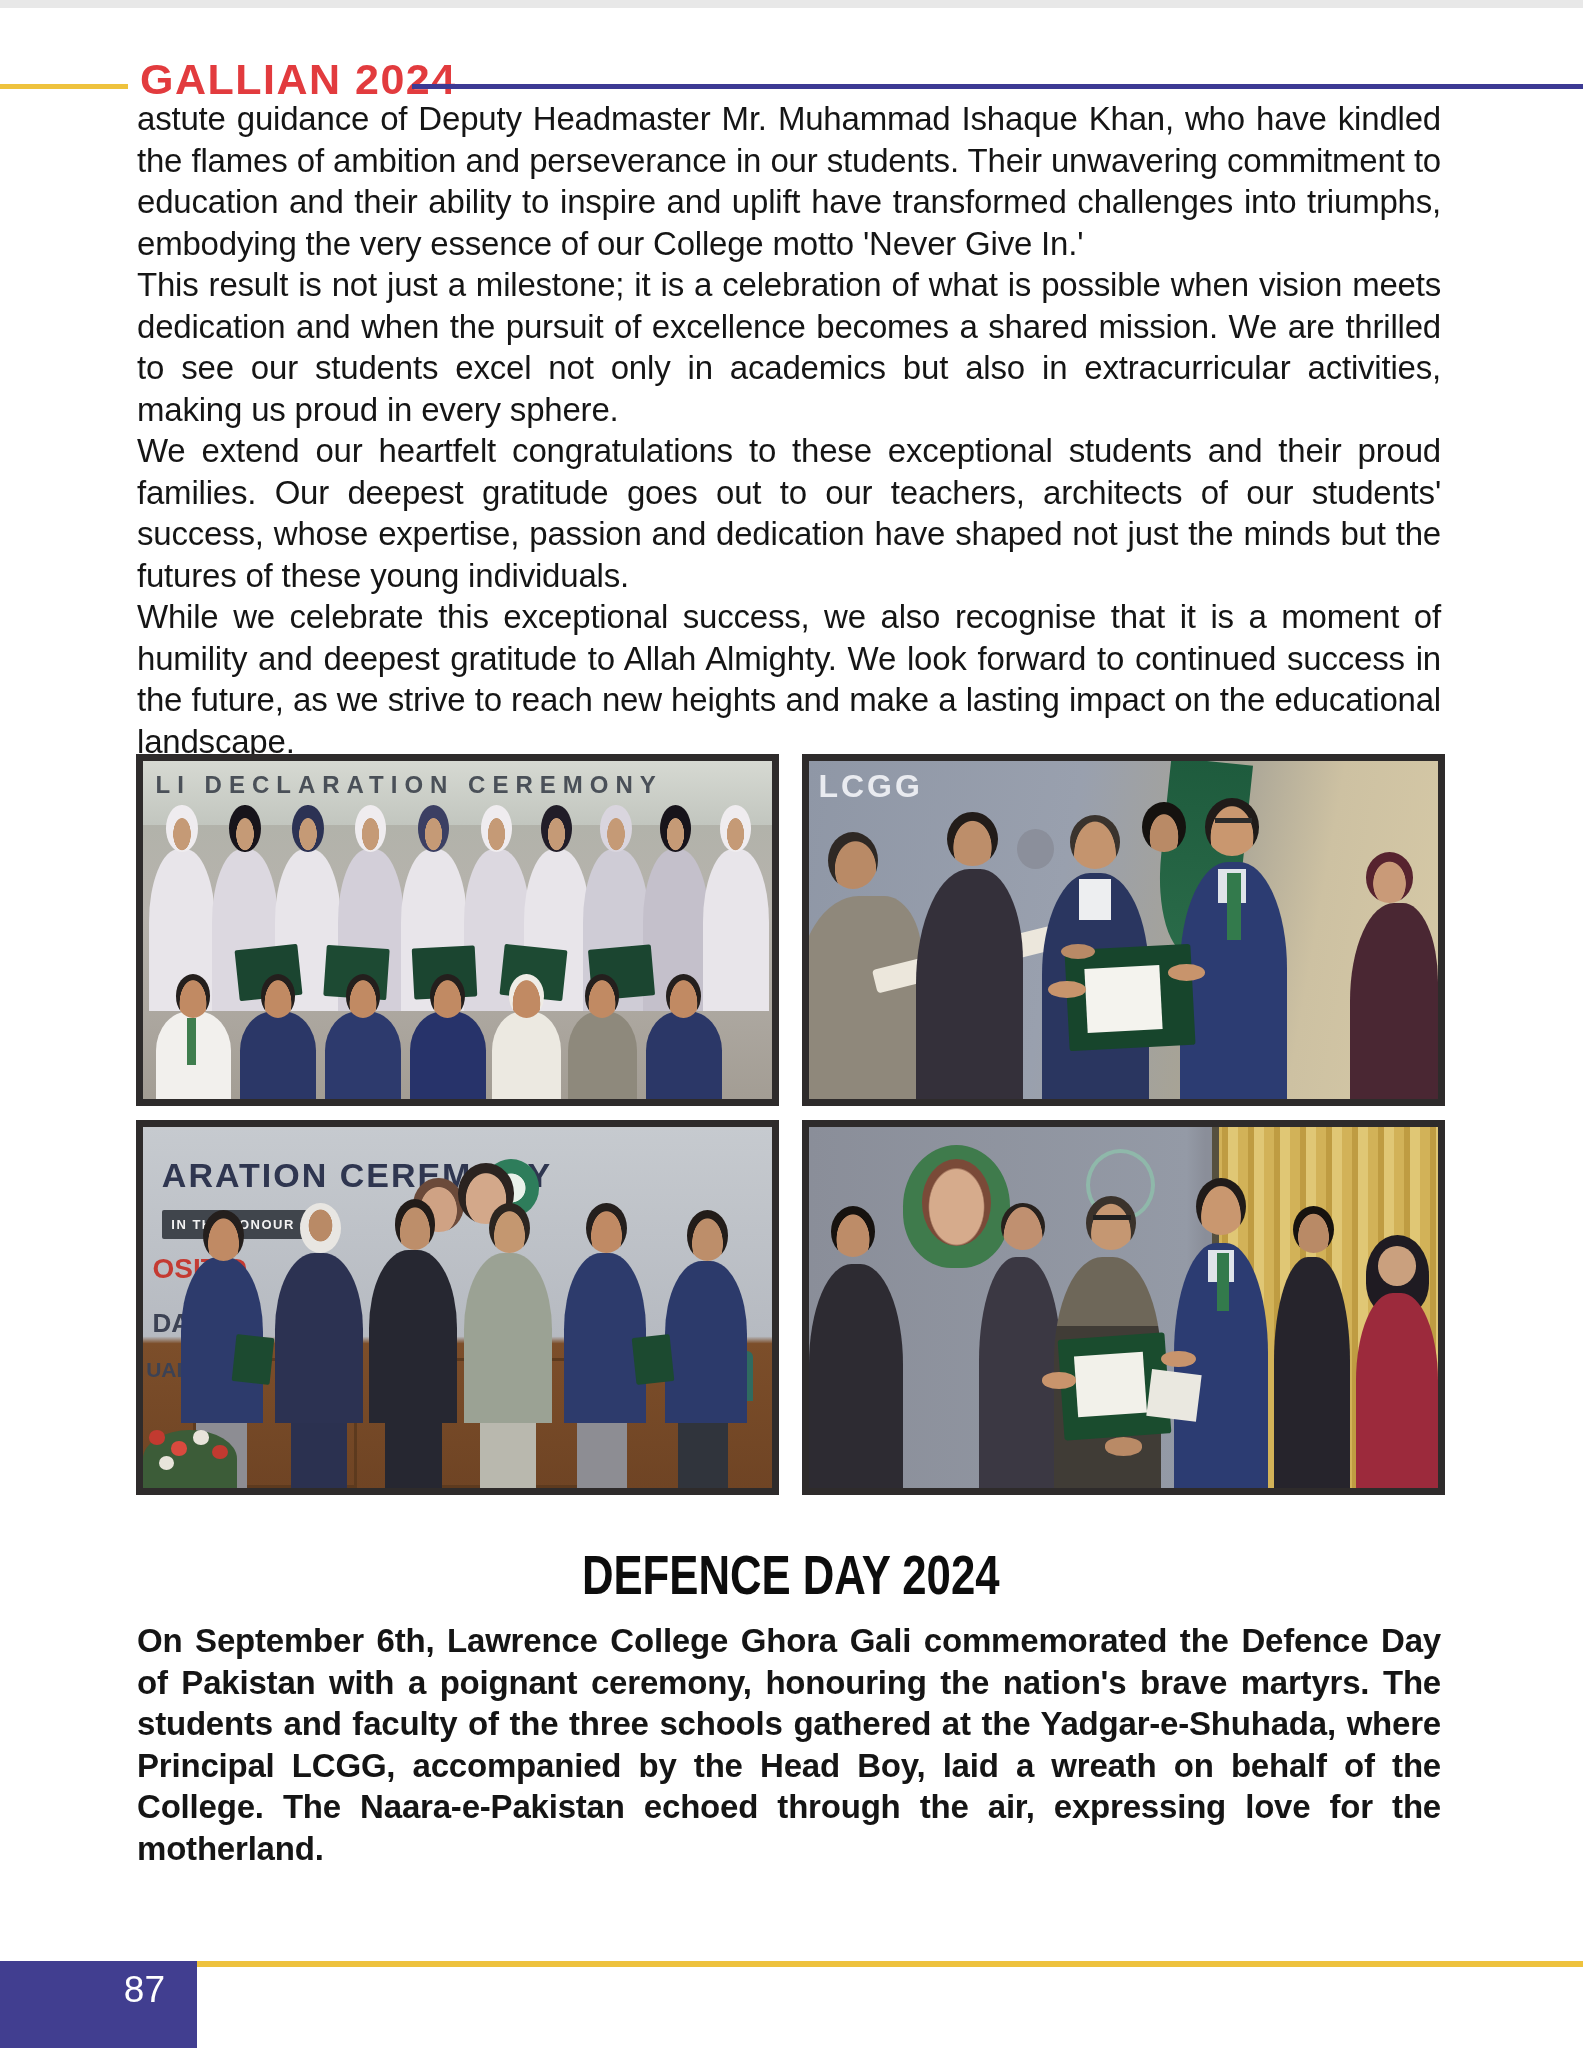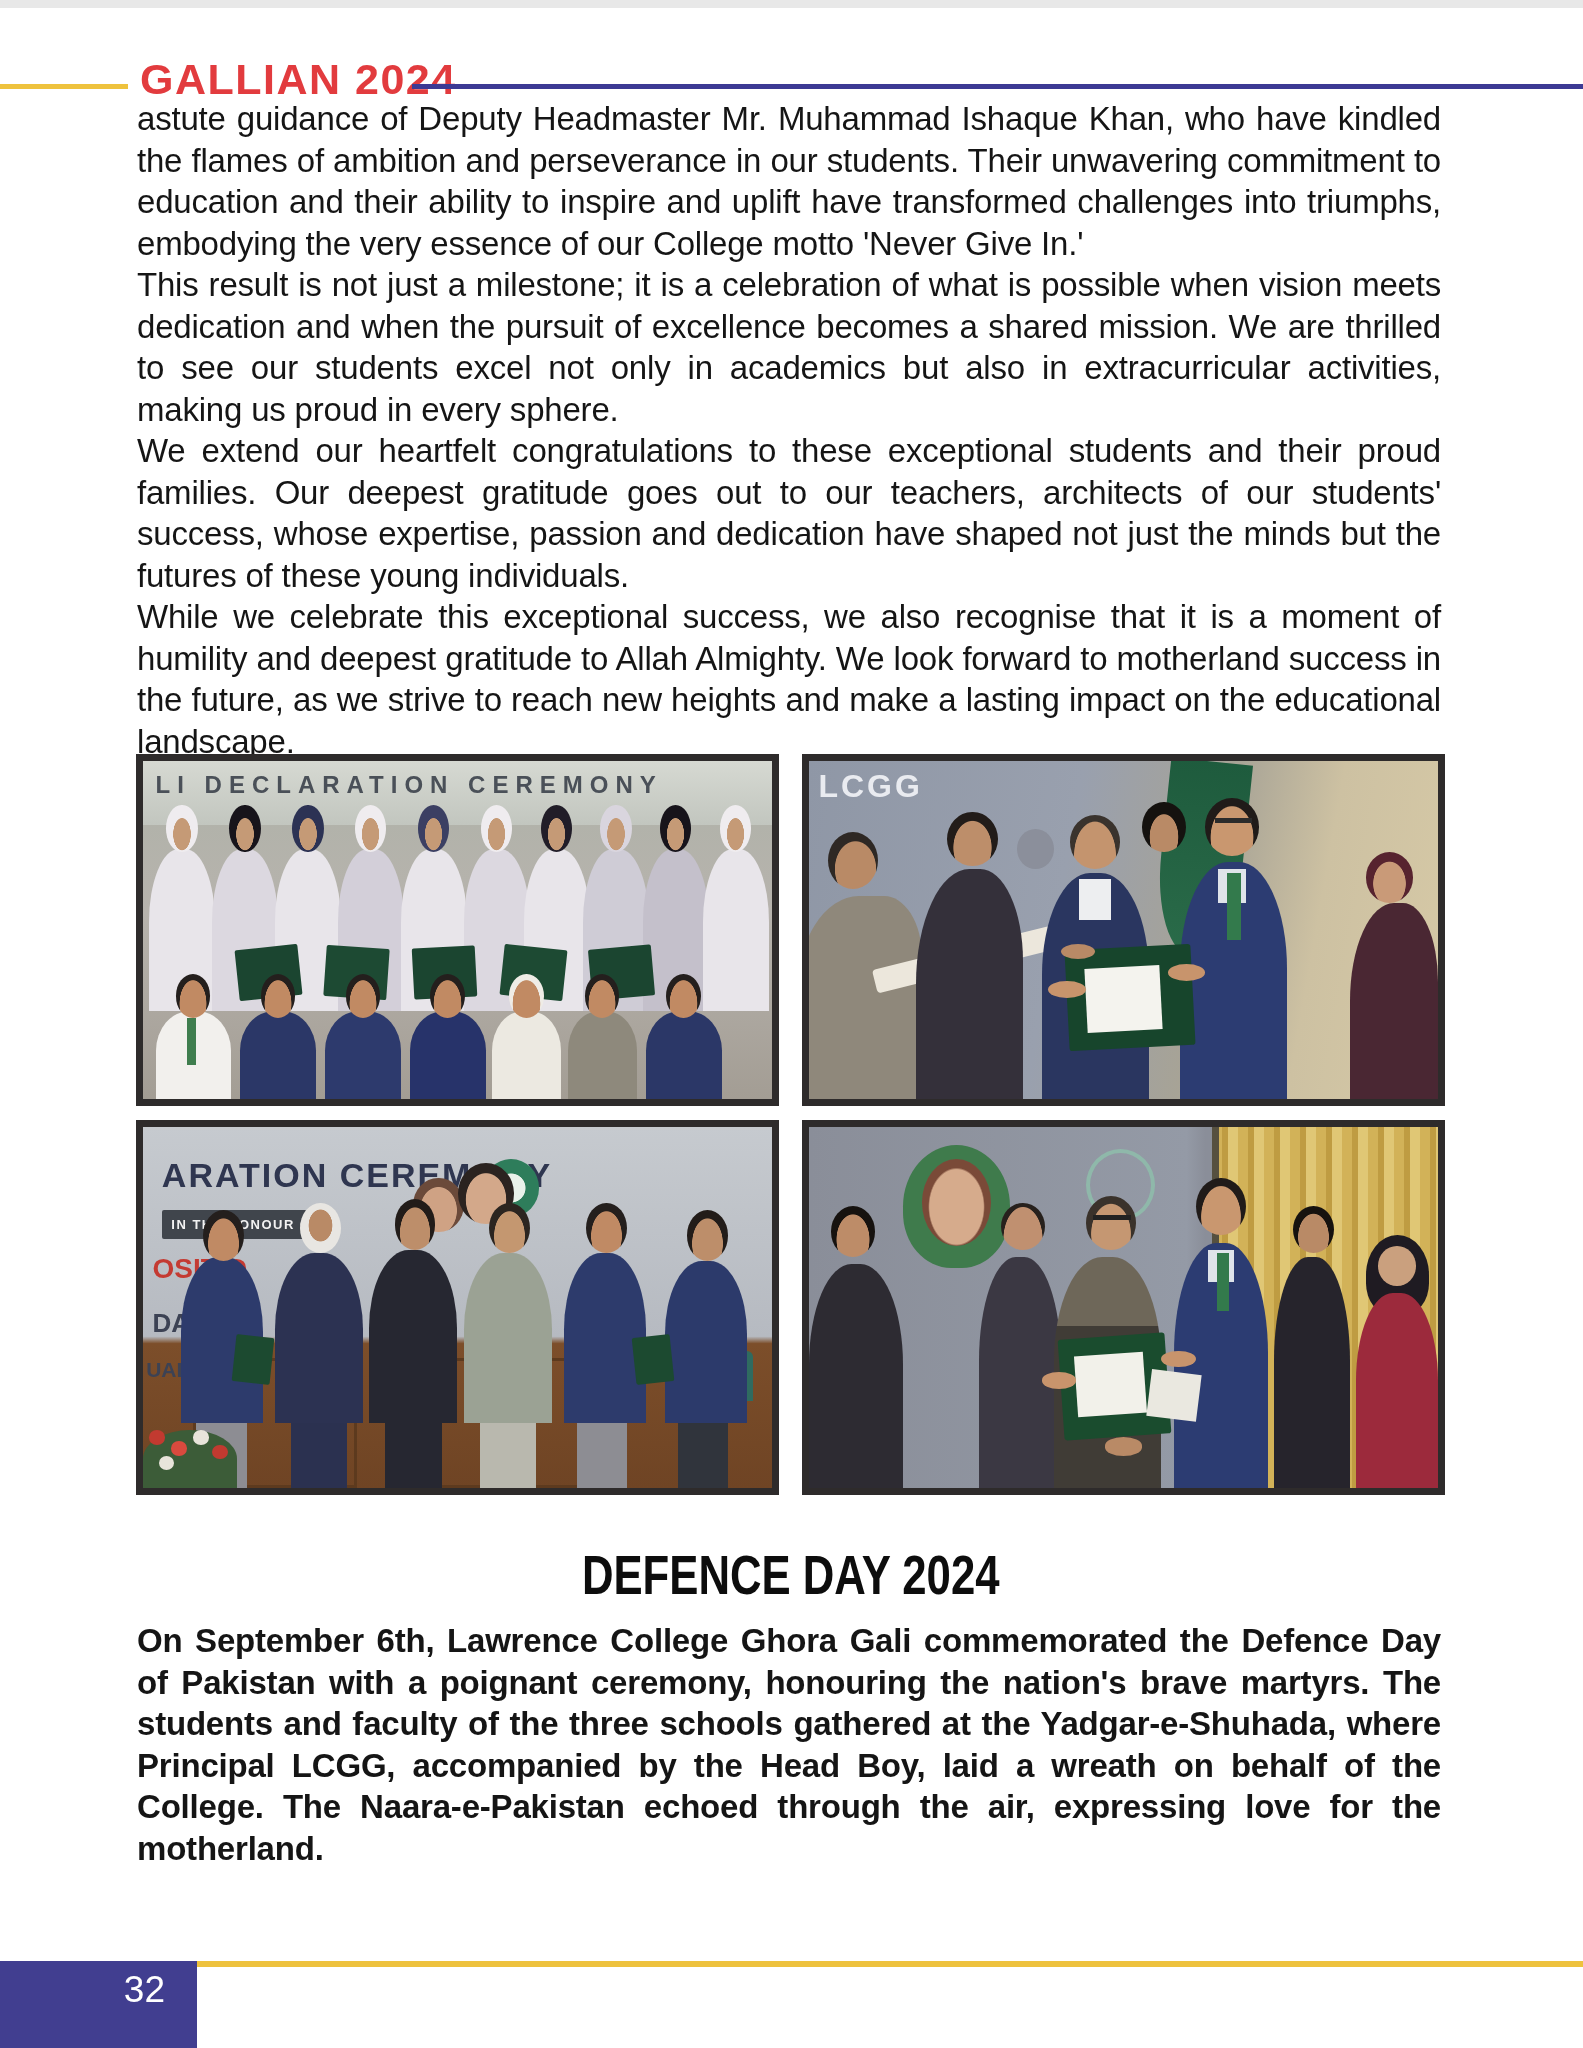--- a/index.html
+++ b/index.html
@@ -39,21 +39,21 @@
 <div class="page">
 
   <div class="rule rule-left"></div>
   <div class="page-title">GALLIAN 2024</div>
   <div class="rule rule-right"></div>
 
   <div class="copy intro-copy">
     <p>astute guidance of Deputy Headmaster Mr. Muhammad Ishaque Khan, who have kindled the flames of ambition and perseverance in our students. Their unwavering commitment to education and their ability to inspire and uplift have transformed challenges into triumphs, embodying the very essence of our College motto 'Never Give In.'</p>
     <p>This result is not just a milestone; it is a celebration of what is possible when vision meets dedication and when the pursuit of excellence becomes a shared mission. We are thrilled to see our students excel not only in academics but also in extracurricular activities, making us proud in every sphere.</p>
     <p>We extend our heartfelt congratulations to these exceptional students and their proud families. Our deepest gratitude goes out to our teachers, architects of our students' success, whose expertise, passion and dedication have shaped not just the minds but the futures of these young individuals.</p>
-    <p>While we celebrate this exceptional success, we also recognise that it is a moment of humility and deepest gratitude to Allah Almighty. We look forward to motherland success in the future, as we strive to reach new heights and make a lasting impact on the educational landscape.</p>
+    <p>While we celebrate this exceptional success, we also recognise that it is a moment of humility and deepest gratitude to Allah Almighty. We look forward to continued success in the future, as we strive to reach new heights and make a lasting impact on the educational landscape.</p>
   </div>
 
   <div class="photo photo-tl" style="background: linear-gradient(rgb(174, 178, 168) 0%, rgb(183, 179, 173) 45%, rgb(163, 157, 148) 100%);">
       <div class="shp" style="left: 0%; top: 0%; width: 100%; height: 19%; background: linear-gradient(rgb(214, 217, 210), rgb(194, 198, 191));"></div>
       <div class="shp" style="left: 2%; top: 3%; font-size: 24px; font-weight: 800; color: rgb(74, 80, 88); letter-spacing: 7px; white-space: nowrap; font-family: &quot;Liberation Sans&quot;, sans-serif;">LI DECLARATION CEREMONY</div>
       <div class="shp" style="left: 1%; top: 26%; width: 10.5%; height: 48%; background: rgb(232, 229, 234); border-radius: 45% 45% 0px 0px;"></div>
       <div class="shp" style="left: 3.7%; top: 13%; width: 5%; height: 14%; background: radial-gradient(at 50% 62%, rgb(197, 154, 118) 0px, rgb(197, 154, 118) 38%, rgb(239, 236, 239) 40%); border-radius: 50%;"></div>
       <div class="shp" style="left: 11%; top: 26%; width: 10.5%; height: 48%; background: rgb(220, 216, 224); border-radius: 45% 45% 0px 0px;"></div>
       <div class="shp" style="left: 13.7%; top: 13%; width: 5%; height: 14%; background: radial-gradient(at 50% 62%, rgb(197, 154, 118) 0px, rgb(197, 154, 118) 38%, rgb(23, 20, 27) 40%); border-radius: 50%;"></div>
       <div class="shp" style="left: 21%; top: 26%; width: 10.5%; height: 48%; background: rgb(232, 229, 234); border-radius: 45% 45% 0px 0px;"></div>
@@ -192,16 +192,16 @@
   <div class="defence-heading">
     <span>DEFENCE DAY 2024</span>
   </div>
 
   <div class="copy defence-copy">
     <p>On September 6th, Lawrence College Ghora Gali commemorated the Defence Day of Pakistan with a poignant ceremony, honouring the nation's brave martyrs. The students and faculty of the three schools gathered at the Yadgar-e-Shuhada, where Principal LCGG, accompanied by the Head Boy, laid a wreath on behalf of the College. The Naara-e-Pakistan echoed through the air, expressing love for the motherland.</p>
   </div>
 
   <div class="footer-rule"></div>
   <div class="page-badge">
-    <span class="num">32</span>
+    <span class="num">87</span>
   </div>
 
 </div>
 
 </body></html>

